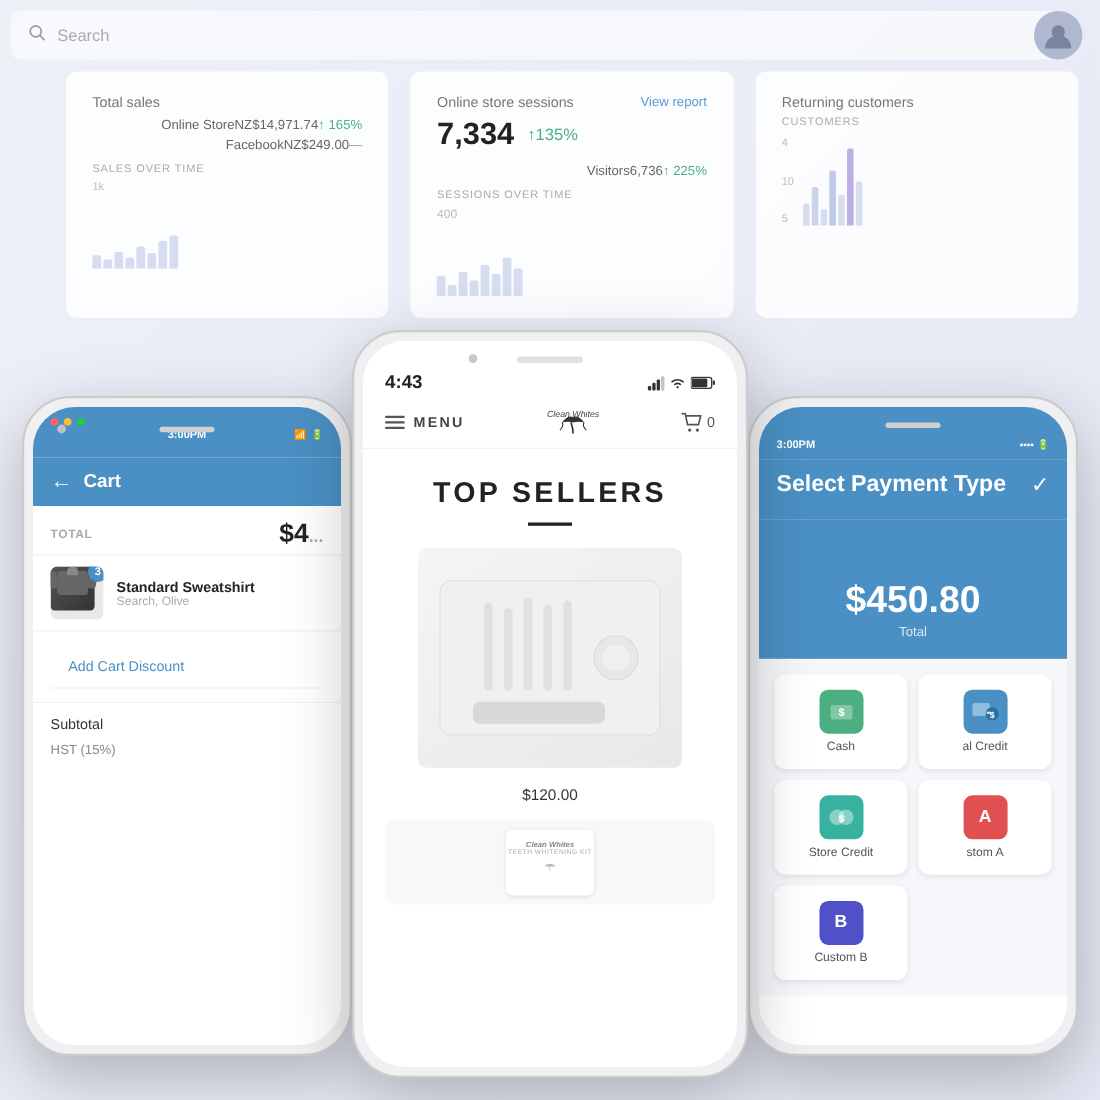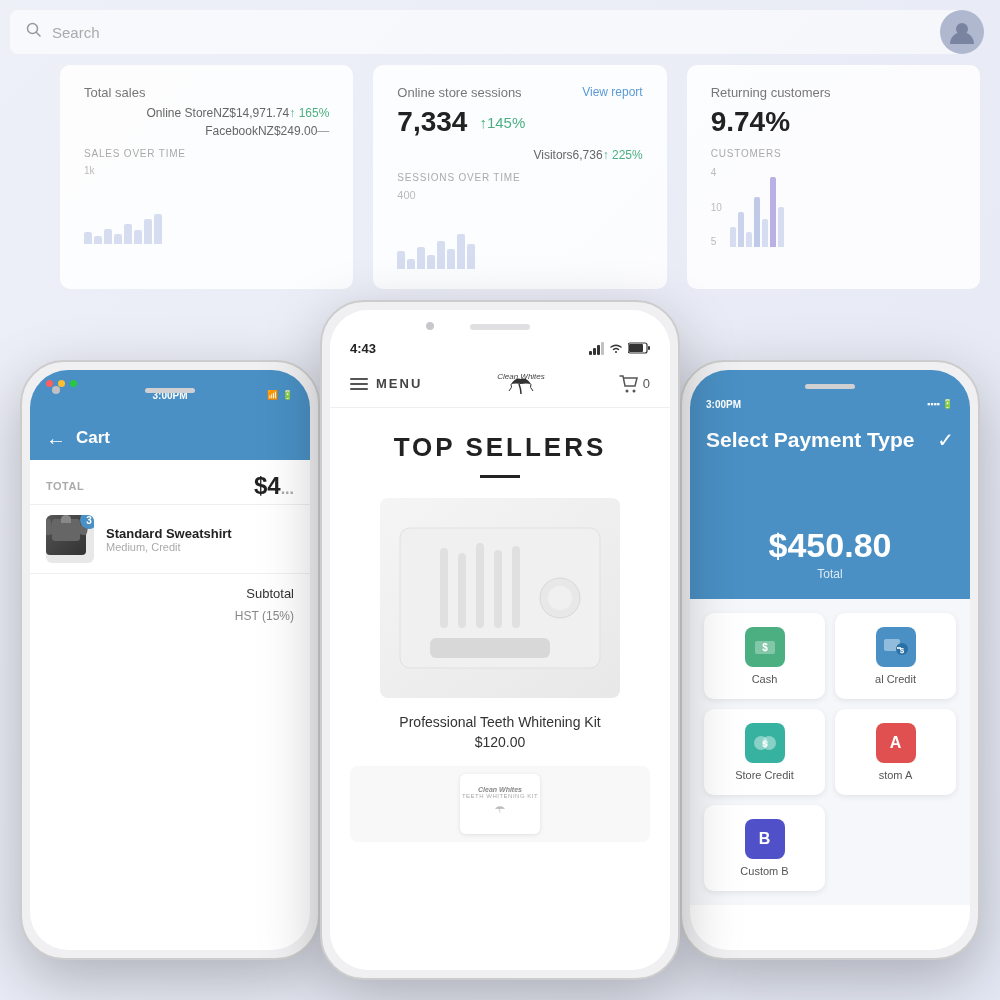--- a/index.html
+++ b/index.html
@@ -300,21 +300,21 @@
       cursor: pointer;
       text-align: left;
       width: 100%;
       border-bottom: 1px solid #f0f0f0;
     }
     .cart-summary {
       padding: 12px 16px;
     }
     .summary-row {
       display: flex;
-      justify-content: flex-end;
+      justify-content: flex-start;
       font-size: 13px;
       color: #333;
       margin-bottom: 8px;
     }
     .summary-sub {
       color: #888;
       font-size: 12px;
     }
 
     
@@ -333,21 +333,21 @@
     
     .center-status-bar {
       height: 32px;
       display: flex;
       align-items: center;
       padding: 0 20px;
       justify-content: space-between;
       background: white;
     }
     .center-time {
-      font-size: 13px;
+      font-size: 17px;
       font-weight: 700;
       color: #222;
     }
     .center-icons {
       display: flex;
       gap: 4px;
       align-items: center;
     }
     .center-nav {
       height: 48px;
@@ -580,21 +580,21 @@
       <div class="chart-bar" style="height:25px;width:8px;"></div>
       <div class="chart-bar" style="height:30px;width:8px;"></div>
     </div>
   </div>
 
   <div class="stat-card" style="position:relative;">
     <div class="stat-label">Online store sessions</div>
     <a class="view-report-link">View report</a>
     <div class="stat-value">
       <span>7,334</span>
-      <span class="stat-change-pos">↑145%</span>
+      <span class="stat-change-pos">↑135%</span>
     </div>
     <div class="stat-sub-row">
       <span>Visitors</span>
       <span>6,736</span>
       <span class="stat-sub-change">↑ 225%</span>
     </div>
     <div class="stat-section-label">SESSIONS OVER TIME</div>
     <div style="font-size:11px;color:#bbb;margin-bottom:4px;">400</div>
     <div class="chart-area">
       <div class="chart-bar" style="height:18px;width:8px;"></div>
@@ -603,23 +603,20 @@
       <div class="chart-bar" style="height:14px;width:8px;"></div>
       <div class="chart-bar" style="height:28px;width:8px;"></div>
       <div class="chart-bar" style="height:20px;width:8px;"></div>
       <div class="chart-bar" style="height:35px;width:8px;"></div>
       <div class="chart-bar" style="height:25px;width:8px;"></div>
     </div>
   </div>
 
   <div class="stat-card">
     <div class="stat-label">Returning customers</div>
-    <div class="stat-value">
-      <span>9.74%</span>
-    </div>
     <div class="customers-label">CUSTOMERS</div>
     <div style="display:flex;align-items:flex-end;gap:4px;height:80px;">
       <div style="display:flex;flex-direction:column;justify-content:space-between;height:80px;font-size:10px;color:#bbb;margin-right:4px;">
         <span>4</span>
         <span>10</span>
         <span>5</span>
       </div>
       <div class="chart-area" style="height:80px;">
         <div style="width:6px;height:20px;background:rgba(130,150,210,0.3);border-radius:2px 2px 0 0;"></div>
         <div style="width:6px;height:35px;background:rgba(130,150,210,0.4);border-radius:2px 2px 0 0;"></div>
@@ -672,25 +669,28 @@
           <div class="sweatshirt-icon">
             <div style="position:absolute;top:4px;left:6px;width:28px;height:22px;background:#666;border-radius:3px;"></div>
             <div style="position:absolute;top:0;left:50%;transform:translateX(-50%);width:10px;height:8px;background:#888;border-radius:50% 50% 0 0;"></div>
             <div style="position:absolute;top:4px;left:-2px;width:8px;height:16px;background:#666;border-radius:3px;transform:rotate(-10deg);"></div>
             <div style="position:absolute;top:4px;right:-2px;width:8px;height:16px;background:#666;border-radius:3px;transform:rotate(10deg);"></div>
           </div>
           <div class="item-badge">3</div>
         </div>
         <div class="cart-item-info">
           <div class="cart-item-name">Standard Sweatshirt</div>
-          <div class="cart-item-sub">Medium, Credit</div>
-        </div>
-      </div>
-
-
+          <div class="cart-item-sub">Search, Olive</div>
+        </div>
+      </div>
+
+
+      <div style="padding:12px 16px;border-bottom:1px solid #f0f0f0;">
+        <button class="add-discount-btn">Add Cart Discount</button>
+      </div>
 
       <div class="cart-summary">
         <div class="summary-row">
           <span>Subtotal</span>
           <span></span>
         </div>
         <div class="summary-row">
           <span class="summary-sub">HST (15%)</span>
           <span></span>
         </div>
@@ -775,21 +775,20 @@
             <rect x="104" y="42" width="8" height="78" rx="4" fill="#e0e0e0"></rect>
             <rect x="122" y="38" width="8" height="82" rx="4" fill="#e0e0e0"></rect>
 
             <rect x="40" y="130" width="120" height="20" rx="6" fill="#d8d8d8"></rect>
 
             <circle cx="170" cy="90" r="20" fill="#e8e8e8" stroke="#d8d8d8" stroke-width="1"></circle>
             <circle cx="170" cy="90" r="12" fill="#f0f0f0"></circle>
           </svg>
         </div>
 
-        <div class="product-name">Professional Teeth Whitening Kit</div>
         <div class="product-price">$120.00</div>
       </div>
 
       <div style="margin:0 20px;padding:8px;border-radius:8px;background:#f8f8f8;text-align:center;">
         <div style="width:80px;height:60px;background:white;border-radius:6px;margin:0 auto;display:flex;align-items:center;justify-content:center;box-shadow:0 1px 4px rgba(0,0,0,0.1);">
           <div style="text-align:center;">
             <div style="font-size:7px;font-style:italic;color:#888;font-weight:600;">Clean Whites</div>
             <div style="font-size:6px;color:#aaa;letter-spacing:0.5px;">TEETH WHITENING KIT</div>
             <svg width="30" height="20" viewBox="0 0 60 30">
               <path d="M20 15 Q25 8 30 10 Q35 8 40 15 Q35 14 30 15 Q25 14 20 15Z" fill="#bbb"></path>

